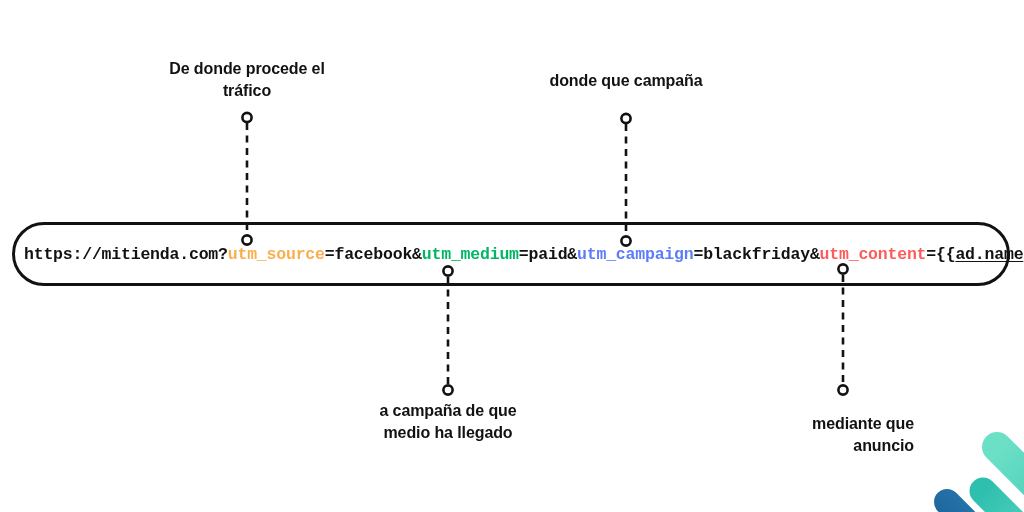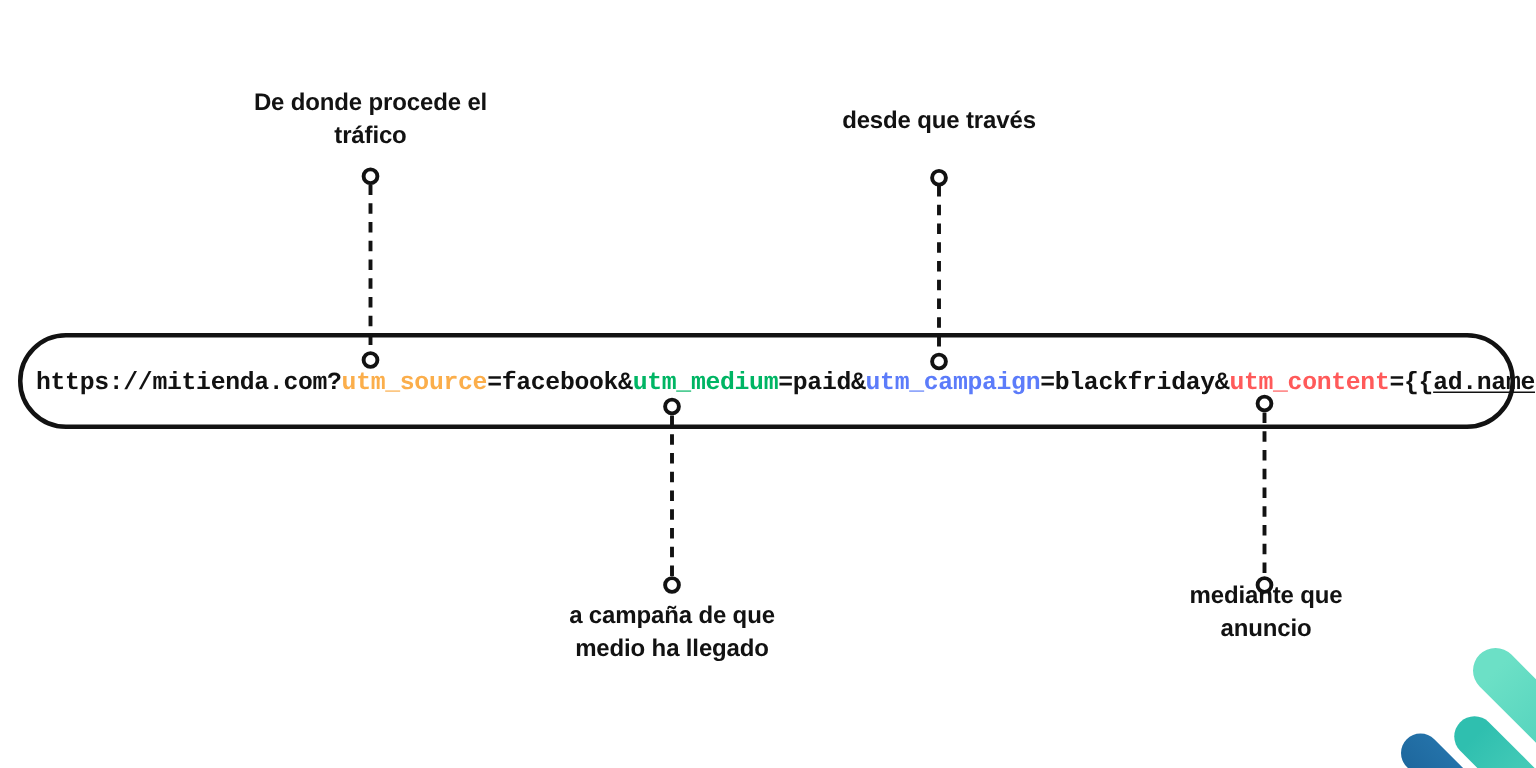--- a/index.html
+++ b/index.html
@@ -21,21 +21,21 @@
     font-size: 16px;
     font-weight: 700;
     line-height: 22px;
     text-align: center;
     color: var(--ink, #121212);
     letter-spacing: -0.1px;
   }
   .label-source   { left: 147px; top: 58px;  width: 200px; }
   .label-campaign { left: 626px; top: 70px;  transform: translateX(-50%); white-space: nowrap; }
   .label-medium   { left: 368px; top: 400px; width: 160px; }
-  .label-content  { left: 774px; top: 387px; width: 140px; }
+  .label-content  { left: 774px; top: 413px; width: 140px; text-align: right; }
 
   .url-pill {
     position: absolute;
     left: 12px;
     top: 222px;
     width: 998px;
     height: 64px;
     box-sizing: border-box;
     border: 3px solid var(--ink, #121212);
     border-radius: 32px;
@@ -84,21 +84,21 @@
     height: 92px;
   }
 </style>
 </head>
 <body>
 
 <div class="canvas">
 
   <div class="label label-source">De donde procede el tráfico</div>
 
-  <div class="label label-campaign">desde que través</div>
+  <div class="label label-campaign">donde que campaña</div>
 
   <div class="url-pill">
     <div class="url-text"><span class="seg seg-plain">https://mitienda.com?</span><span class="seg seg-source">utm_source</span><span class="seg seg-plain">=facebook&amp;</span><span class="seg seg-medium">utm_medium</span><span class="seg seg-plain">=paid&amp;</span><span class="seg seg-campaign">utm_campaign</span><span class="seg seg-plain">=blackfriday&amp;</span><span class="seg seg-content">utm_content</span><span class="seg seg-plain">={{</span><span class="seg seg-plain-underline">ad.name</span><span class="seg seg-plain">}}</span></div>
   </div>
 
   <div class="label label-medium">a campaña de que medio ha llegado</div>
 
   <div class="label label-content">mediante que anuncio</div>
 
   <svg class="connectors" viewBox="0 0 1024 512" xmlns="http://www.w3.org/2000/svg">

